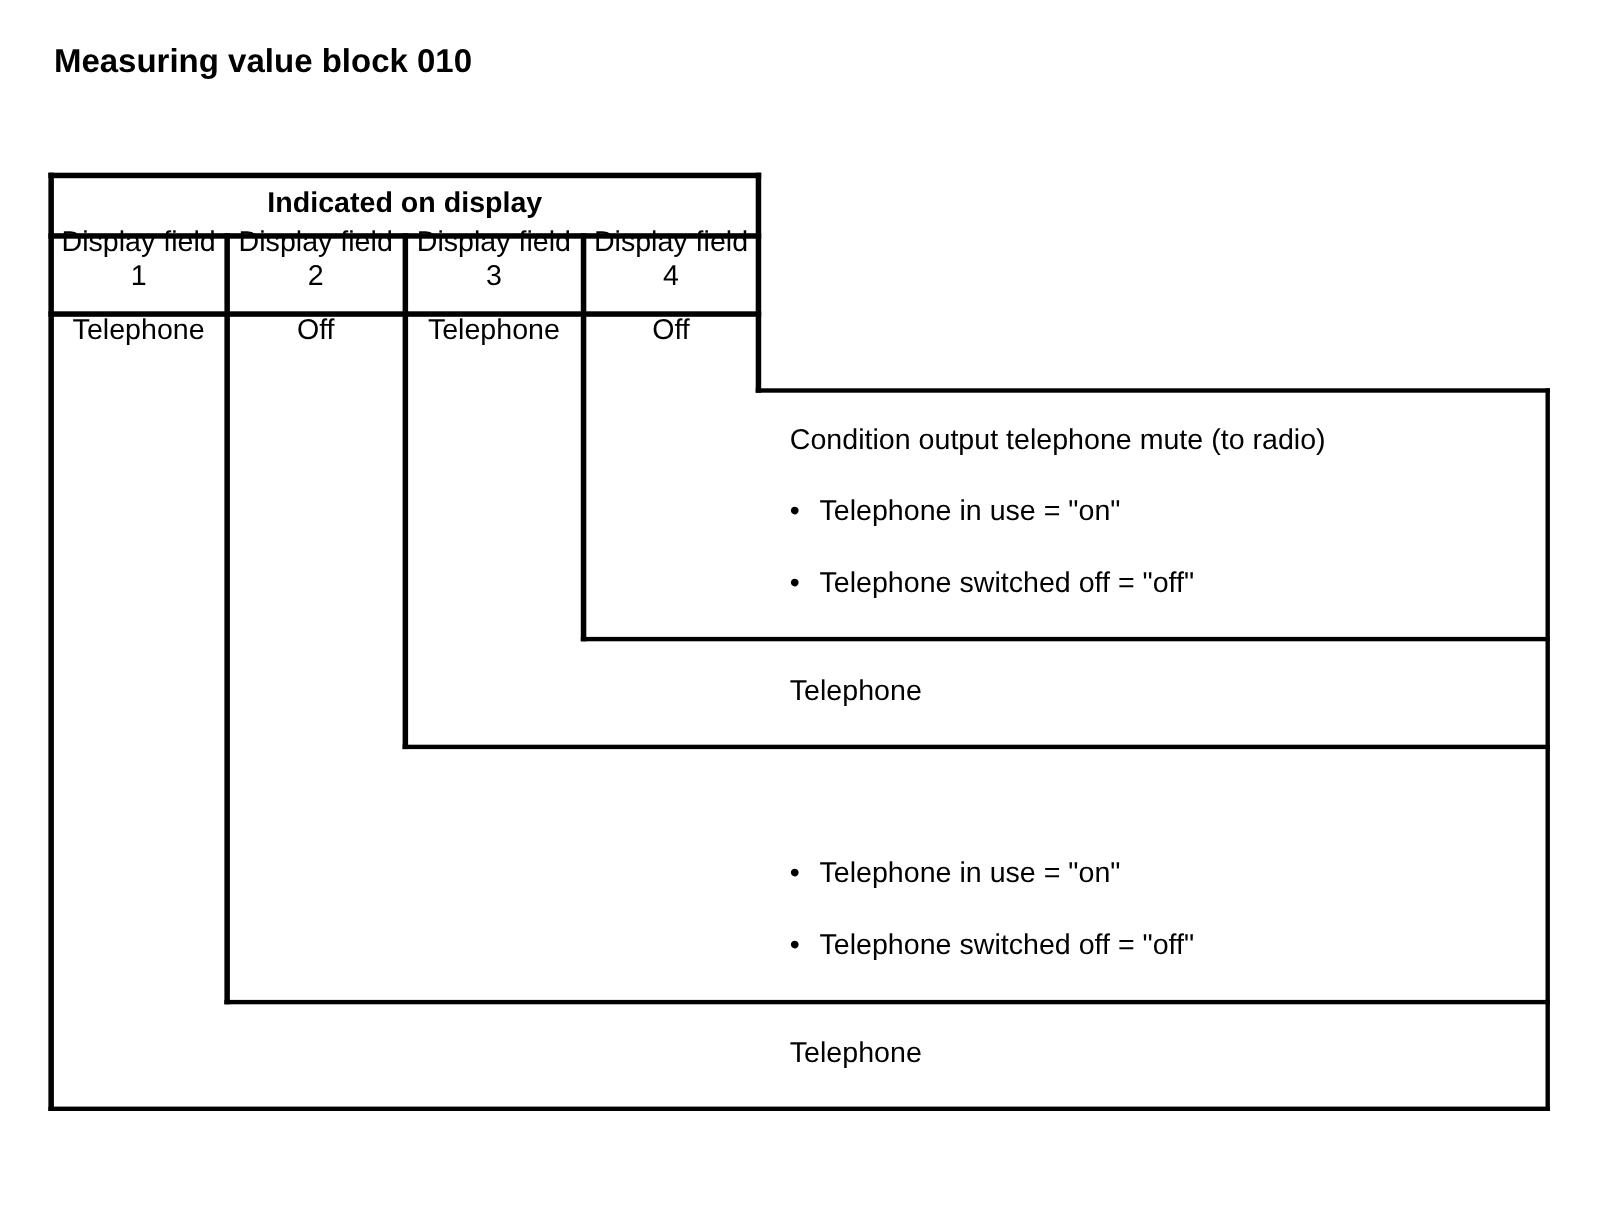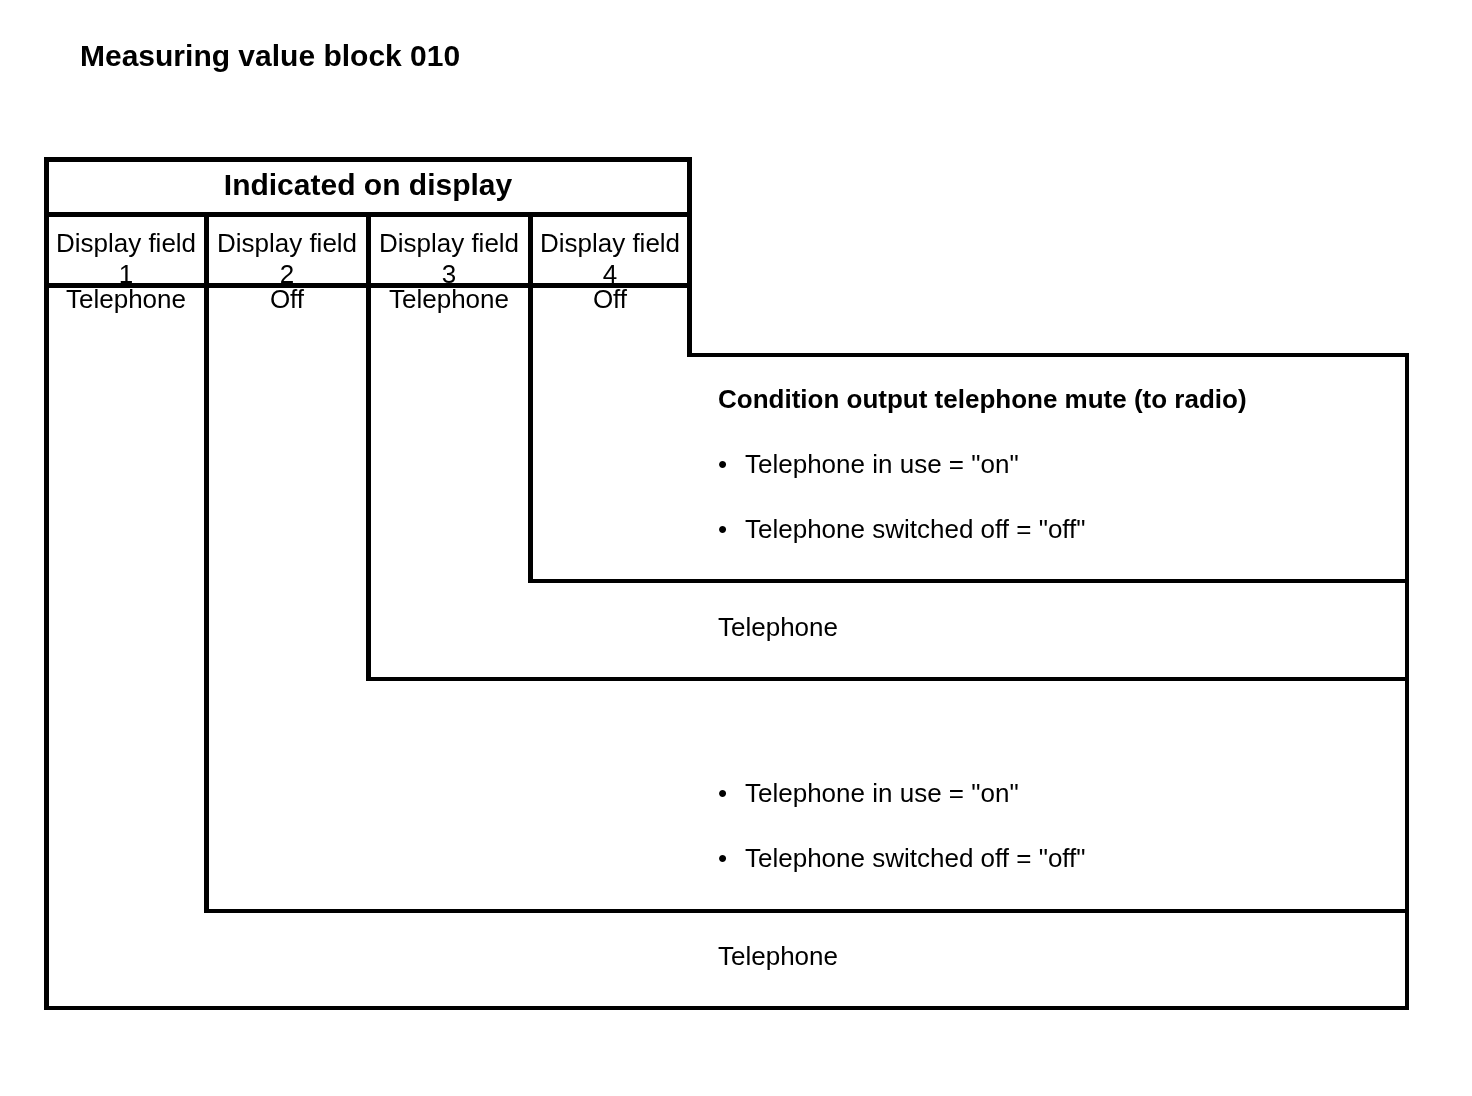--- a/index.html
+++ b/index.html
@@ -14,44 +14,43 @@
   }
   .ln { position: absolute; background: #000000; }
   .page-title {
     position: absolute;
     left: 49px;
     top: 36px;
     font-size: 30px;
     font-weight: bold;
     line-height: 39px;
     white-space: nowrap;
-    margin-left: 31px;
   }
   .table-header {
     position: absolute;
     left: 44px;
     top: 157px;
     width: 648px;
     height: 55px;
     display: flex;
     align-items: center;
     justify-content: center;
-    font-size: 30px;
+    font-size: 26px;
     font-weight: bold;
     white-space: nowrap;
   }
   .col-head {
     position: absolute;
-    top: 228px;
+    top: 195px;
     height: 71px;
     width: 200px;
     display: flex;
     flex-direction: column;
     align-items: center;
-    justify-content: flex-start;
+    justify-content: flex-end;
     font-size: 26px;
     line-height: 31px;
     text-align: center;
     white-space: nowrap;
   }
   .col-val {
     position: absolute;
     top: 284px;
     width: 200px;
     text-align: center;
@@ -109,21 +108,21 @@
   <div class="ln" style="left:528px;  top:212px; width:5px; height:371px;"></div>
   <div class="ln" style="left:687px;  top:157px; width:5px; height:200px;"></div>
   <div class="ln" style="left:1405px; top:353px; width:4px; height:657px;"></div>
 
   <div class="ln" style="left:687px; top:353px;  width:722px;  height:4px;"></div>
   <div class="ln" style="left:528px; top:579px;  width:881px;  height:4px;"></div>
   <div class="ln" style="left:366px; top:677px;  width:1043px; height:4px;"></div>
   <div class="ln" style="left:204px; top:909px;  width:1205px; height:4px;"></div>
   <div class="ln" style="left:44px;  top:1006px; width:1365px; height:4px;"></div>
 
-  <div class="callout-text" style="top:384px;font-weight:bold;">Condition output telephone mute (to radio)</div>
+  <div class="callout-text" style="top:384px;">Condition output telephone mute (to radio)</div>
   <div class="callout-text" style="top:449px;">
     <span class="bullet-glyph">•</span><span>Telephone in use = "on"</span>
   </div>
   <div class="callout-text" style="top:514px;">
     <span class="bullet-glyph">•</span><span>Telephone switched off = "off"</span>
   </div>
 
   <div class="callout-text" style="top:612px;">Telephone</div>
 
   <div class="callout-text" style="top:778px;">

